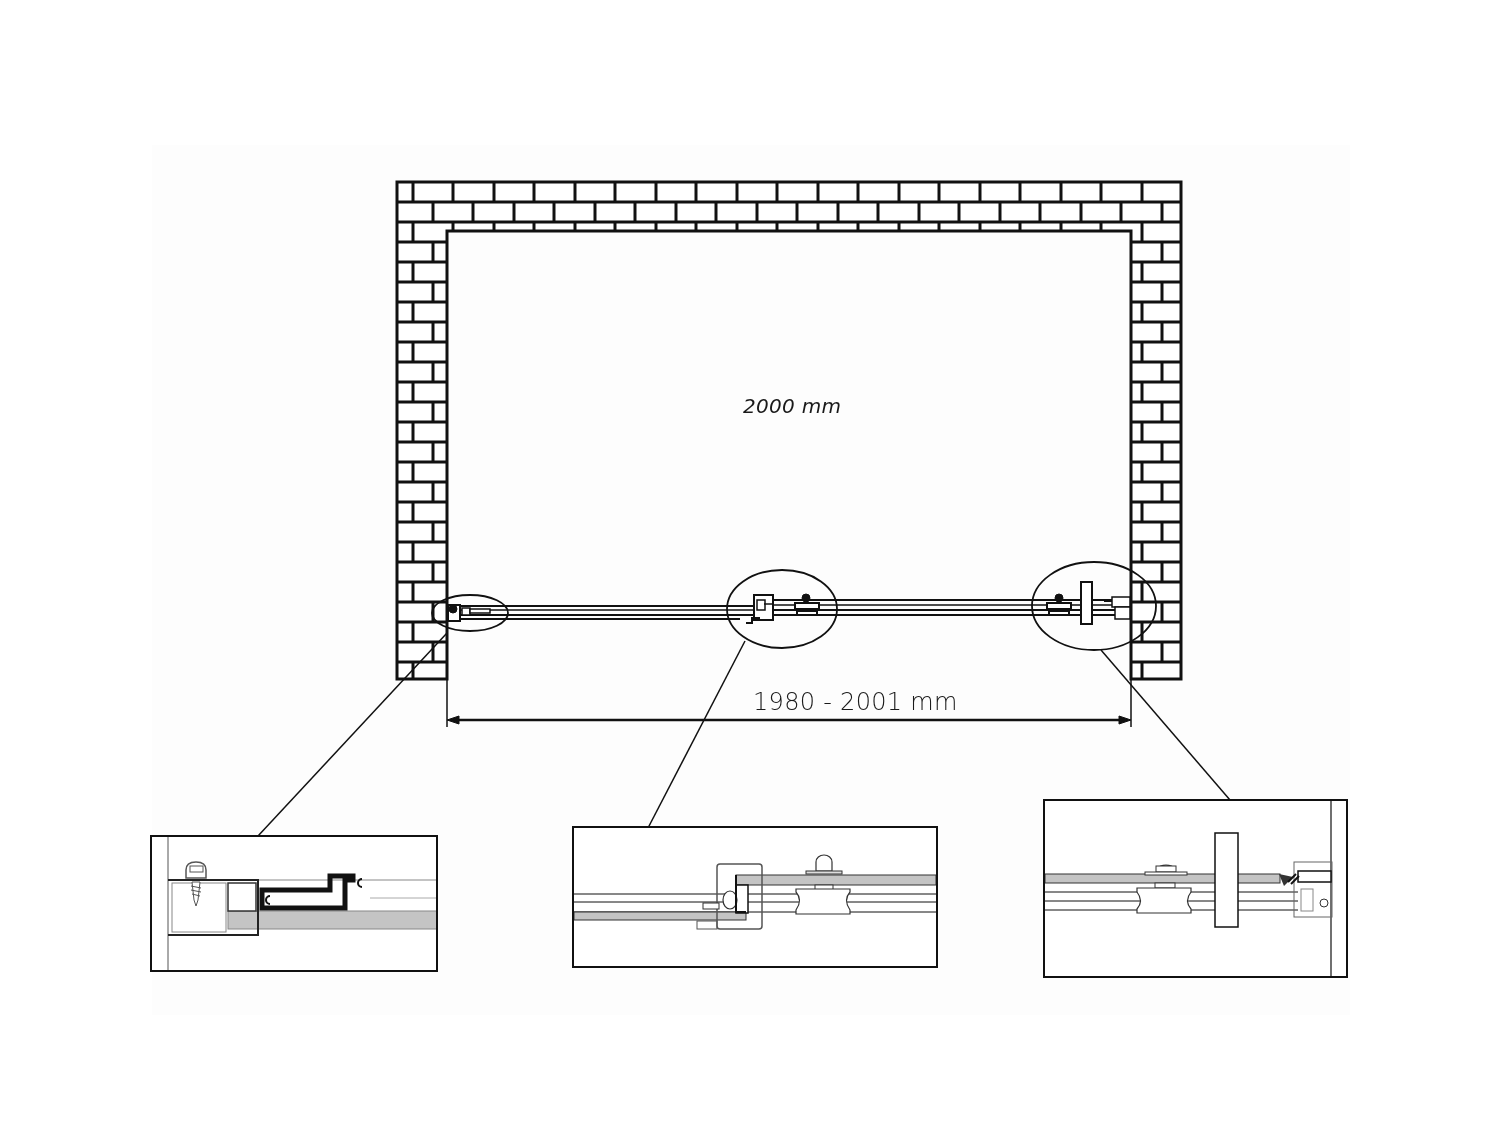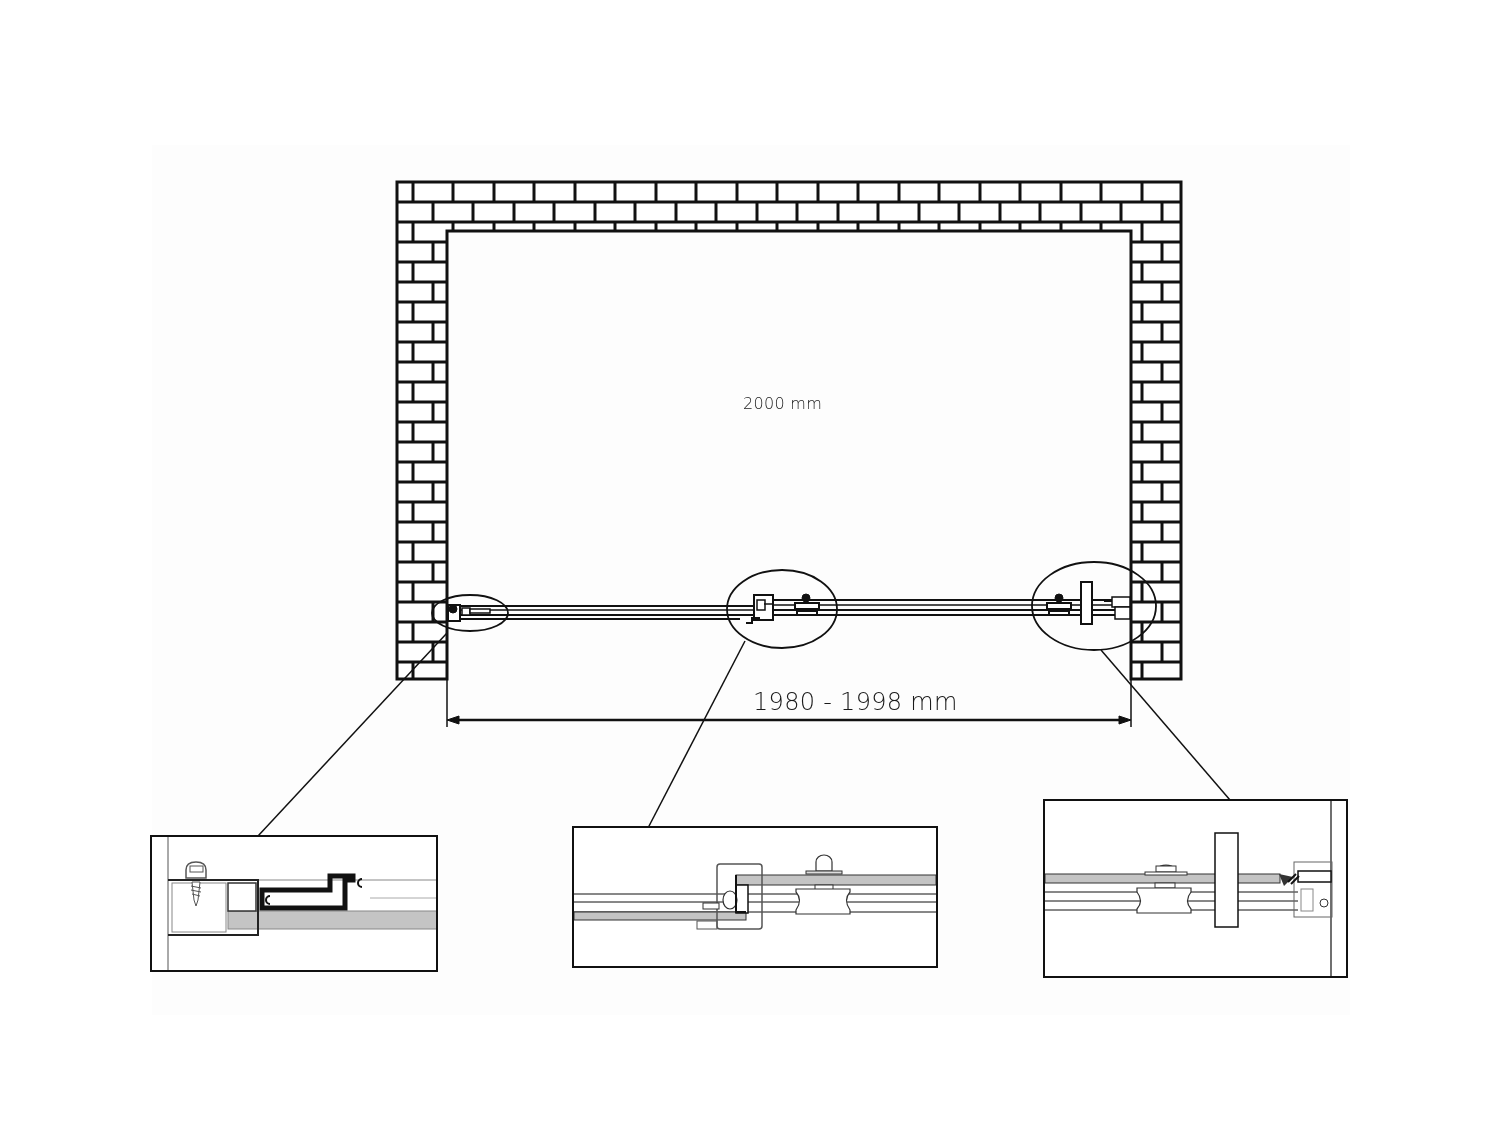--- a/index.html
+++ b/index.html
@@ -1,21 +1,21 @@
 <!DOCTYPE html>
 <html><head>
 <meta charset="utf-8">
 <style>
   html, body { margin: 0; padding: 0; background: #ffffff; }
   body { width: 1500px; height: 1125px; position: relative; overflow: hidden;
          font-family: "DejaVu Sans", "Liberation Sans", sans-serif; }
   #canvas { position: absolute; left: 0; top: 0; width: 1500px; height: 1125px; }
   .label { position: absolute; color: #1a1a1a; font-family: "DejaVu Sans", "Liberation Sans", sans-serif;
            font-weight: 300; white-space: nowrap; letter-spacing: 0.3px; }
-  #depth-label { left: 743px; top: 394px; font-size: 16px; }
+  #depth-label { left: 743px; top: 394px; font-size: 20px; font-style: italic; }
   #width-label { left: 753px; top: 688px; font-size: 24px; }
   .bg-panel { position: absolute; left: 152px; top: 145px; width: 1198px; height: 870px; background: #fdfdfd; }
 </style>
 </head>
 <body>
 
 <div class="bg-panel"></div>
 
 <svg id="canvas" viewBox="0 0 1500 1125" xmlns="http://www.w3.org/2000/svg">
   <defs>
@@ -336,13 +336,13 @@
       <rect x="1301" y="889" width="12" height="22" fill="none" stroke="#888" stroke-width="1"></rect>
       <circle cx="1324" cy="903" r="4" fill="#fff" stroke="#333" stroke-width="1"></circle>
       <path d="M1279,874 L1284,886 L1293,877 Z" fill="#333"></path>
       <line x1="1288" y1="882" x2="1296" y2="874" stroke="#111" stroke-width="2"></line>
       <line x1="1291" y1="884" x2="1299" y2="876" stroke="#111" stroke-width="2"></line>
     </g>
   </g>
 </svg>
 
 <div id="depth-label" class="label">2000 mm</div>
-<div id="width-label" class="label">1980 - 1998 mm</div>
+<div id="width-label" class="label">1980 - 2001 mm</div>
 
 </body></html>

